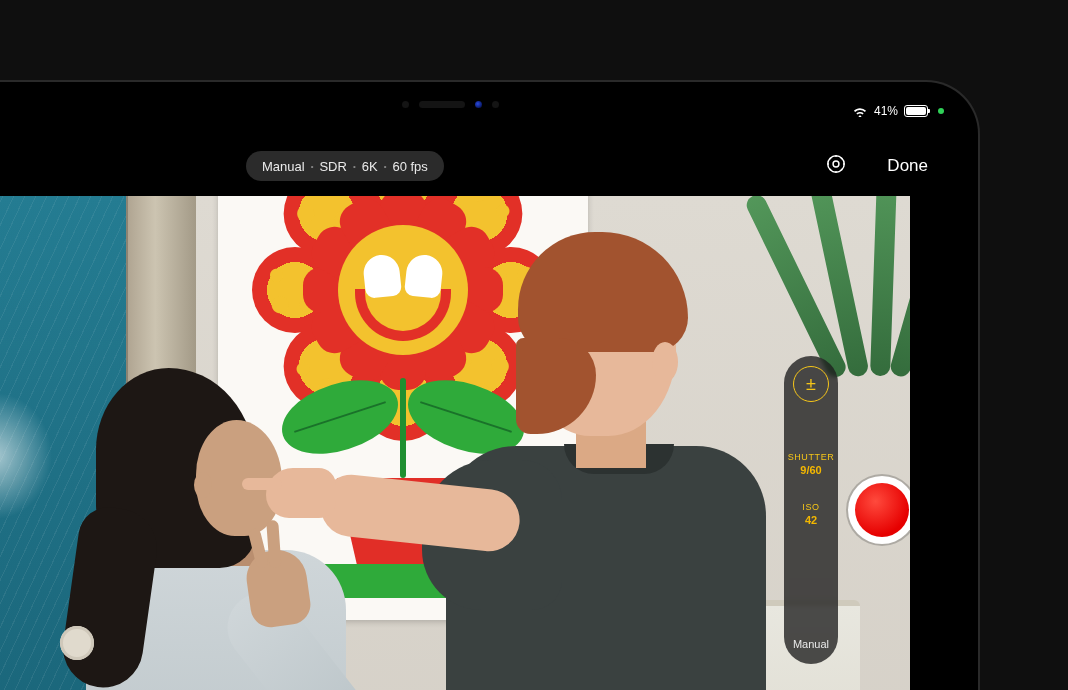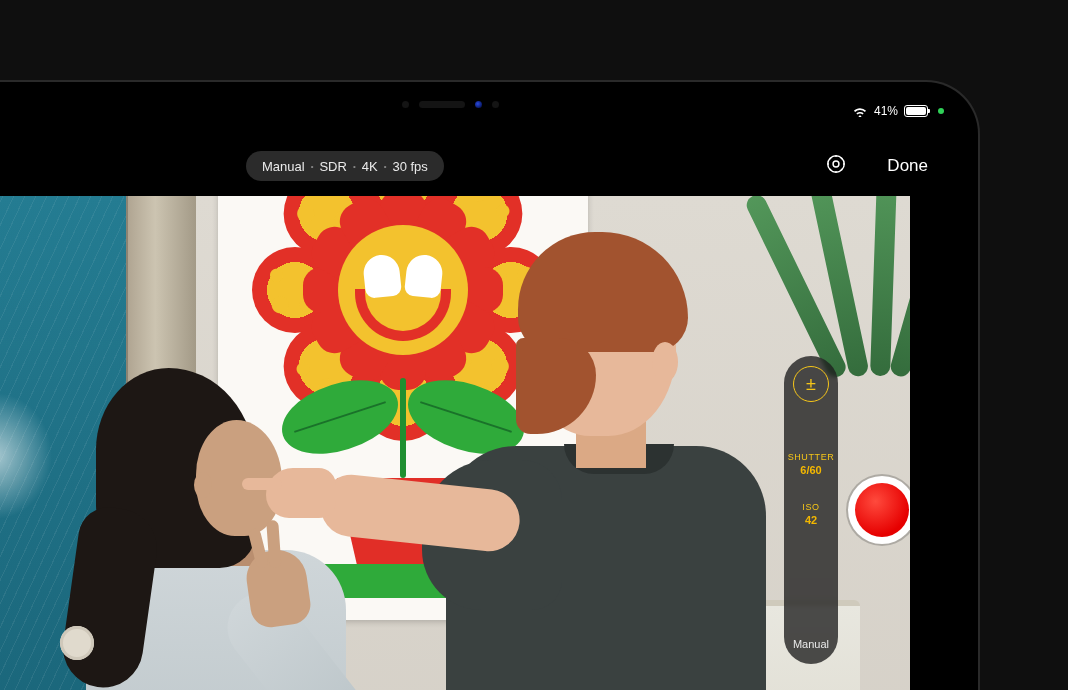--- a/index.html
+++ b/index.html
@@ -402,23 +402,23 @@
         </span>
       <span class="green-dot"></span>
     </div>
 
     <div class="top-controls">
       <div class="format-pill">
         <span>Manual</span>
         <span class="sep">•</span>
         <span>SDR</span>
         <span class="sep">•</span>
-        <span>4K</span>
+        <span>6K</span>
         <span class="sep">•</span>
-        <span>30 fps</span>
+        <span>60 fps</span>
       </div>
       <div class="gear-btn">
         <span>
           <svg width="22" height="22" viewBox="0 0 24 24" fill="none" stroke="#fff" stroke-width="1.6">
             <circle cx="12" cy="12" r="9"></circle>
             <circle cx="12" cy="12" r="3.2"></circle>
             <path d="M12 3v1.4M12 19.6V21M3 12h1.4M19.6 12H21M5.5 5.5l1 1M17.5 17.5l1 1M18.5 5.5l-1 1M6.5 17.5l-1 1"></path>
           </svg>
         </span>
       </div>
@@ -505,21 +505,21 @@
         <div class="ear"></div>
 
       </div>
 
       <div class="exposure-track">
         <div class="exposure-dial">
           <span>±</span>
         </div>
         <div class="exp-block">
           <div class="lbl">SHUTTER</div>
-          <div class="val">6/60</div>
+          <div class="val">9/60</div>
         </div>
         <div class="exp-block" style="margin-top:26px">
           <div class="lbl">ISO</div>
           <div class="val">42</div>
         </div>
         <div class="exp-mode">Manual</div>
       </div>
 
       <div class="record-btn">
         <div class="inner"></div>

